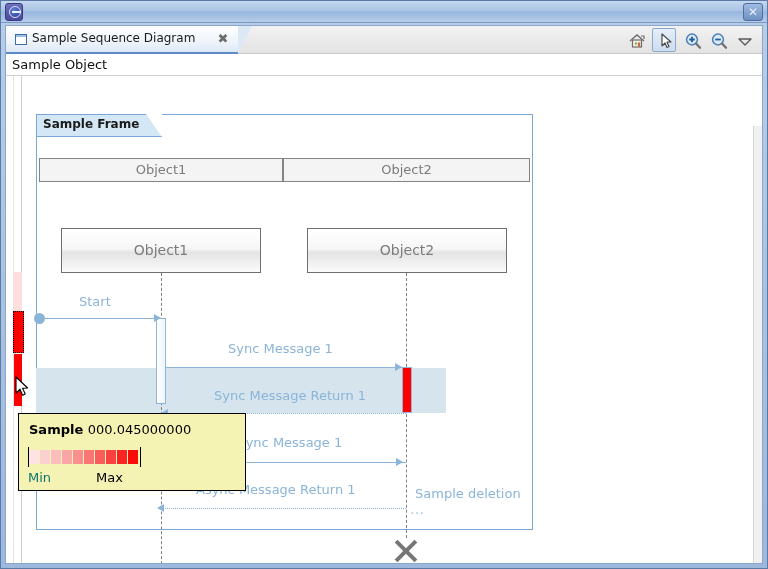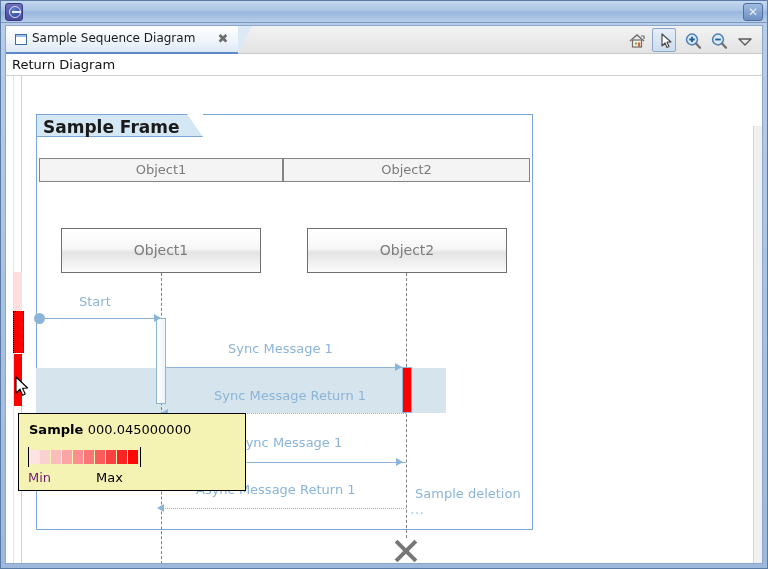--- a/index.html
+++ b/index.html
@@ -152,21 +152,21 @@
   #frame {
     position: absolute; left: 30px; top: 38px;
     width: 497px; height: 416px;
     border: 1px solid #7ba7d7;
     background: transparent;
   }
   #frame-label {
     position: absolute; left: 31px; top: 39px;
     height: 22px; padding: 2px 22px 2px 6px;
     background: #d4e7f5; border: 1px solid #7ba7d7; border-left: none; border-top: none;
-    font-size: 17px; font-weight: bold; color: #1a1a1a;
+    font-size: 12px; font-weight: bold; color: #1a1a1a;
   }
   #frame-label:after {
     content: ""; position: absolute; right: -1px; top: -1px;
     width: 0; height: 0;
     border-top: 23px solid #ffffff;
     border-left: 16px solid transparent;
   }
   #frame-label .tag-edge {
     position: absolute; right: -1px; top: -1px; width: 17px; height: 23px;
     border-bottom: 1px solid #7ba7d7;
@@ -277,21 +277,21 @@
     display: flex; align-items: stretch;
   }
   #legend-bar .seg { flex: 1 1 auto; }
   #legend-endtick {
     position: absolute; left: 121px; top: 33px; width: 1px; height: 20px; background: #000000;
   }
   #legend-starttick {
     position: absolute; left: 9px; top: 33px; width: 1px; height: 20px; background: #000000;
   }
   #legend-min {
-    position: absolute; left: 9px; top: 56px; font-size: 13px; color: #701a75;
+    position: absolute; left: 9px; top: 56px; font-size: 13px; color: #0f766e;
   }
   #legend-max {
     position: absolute; left: 77px; top: 56px; font-size: 13px; color: #000000; text-align: center;
   }
 
   
   #scroll-v {
     position: absolute; right: 0; top: 50px; width: 9px; height: 487px;
     background: #f1f1f1; border-left: 1px solid #d6d6d6;
   }
@@ -349,21 +349,21 @@
         </div>
         <div class="tbtn" id="tb-menu">
           <svg width="24" height="24" viewBox="0 0 24 24" aria-hidden="true">
             <path d="M6 10 H18 L12 16 Z" fill="none" stroke="#5a5a5a" stroke-width="1.4" stroke-linejoin="round"></path>
           </svg>
         </div>
       </div>
     </div>
 
     <div id="diagram-title">
-      <span>Return Diagram</span>
+      <span>Sample Object</span>
     </div>
 
     <div id="canvas">
 
       <div id="ruler">
         <div class="gutterline"></div>
         <div class="rulermark" id="rm-faint"></div>
         <div class="rulermark" id="rm-light"></div>
         <div class="rulermark" id="rm-sel"></div>
         <div class="rulermark" id="rm-red2"></div>

